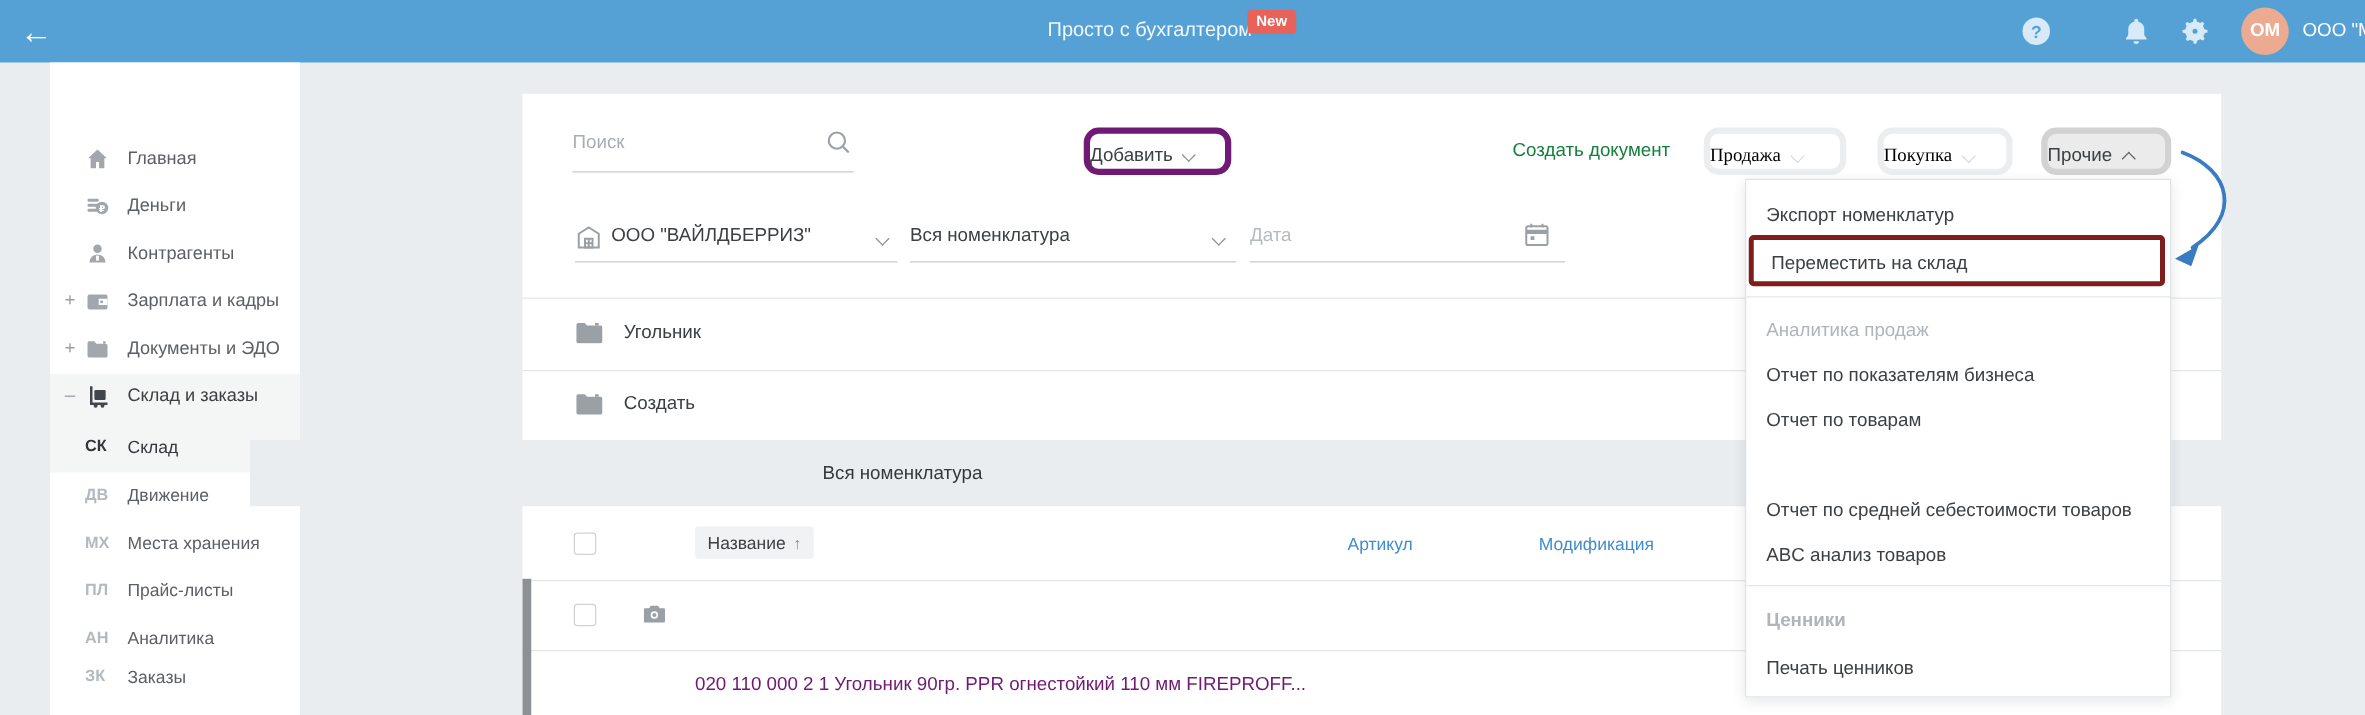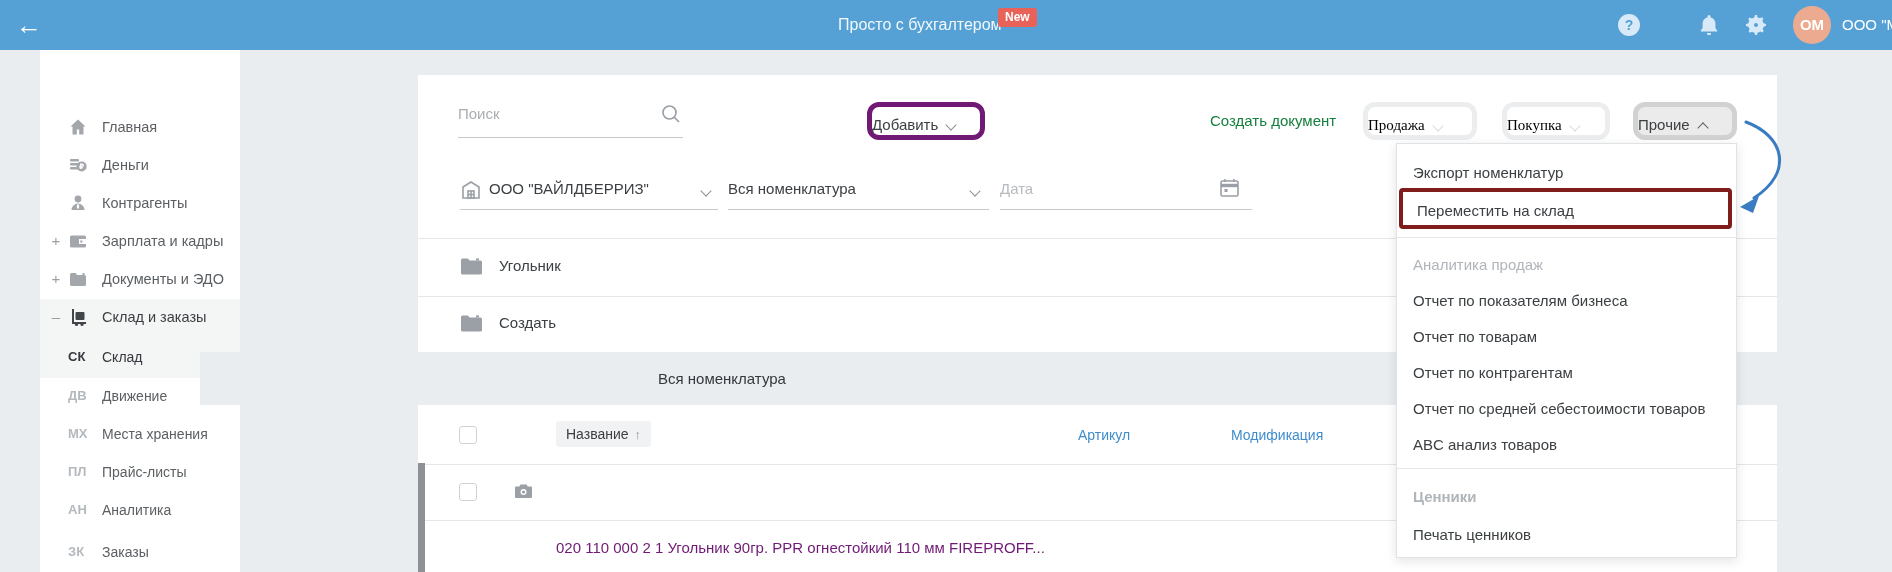--- a/index.html
+++ b/index.html
@@ -197,21 +197,21 @@
     <span class="sub-label">Прайс-листы</span>
   </div>
   <div class="abs nav-row" style="top:365px;">
     <span class="sub-code">МХ</span>
     <span class="sub-label">Места хранения</span>
   </div>
   <div class="abs nav-row" style="top:441px;">
     <span class="sub-code">АН</span>
     <span class="sub-label">Аналитика</span>
   </div>
-  <div class="abs nav-row" style="top:483px;">
+  <div class="abs nav-row" style="top:472px;">
     <span class="sub-code">ЗК</span>
     <span class="sub-label">Заказы</span>
   </div>
 
 </div>
 
 <div class="abs card card-top">
 
   <div class="abs search-ph" style="left:40px;top:30px;">Поиск</div>
   <span class="abs" style="left:242px;top:28px;">
@@ -317,21 +317,20 @@
 
 <div class="abs scrollbar"></div>
 
 <div class="abs dropdown">
   <div class="dd-item" style="top:14px;">Экспорт номенклатур</div>
   <div class="dd-focus">Переместить на склад</div>
   <div class="dd-div" style="top:93px;"></div>
   <div class="dd-header" style="top:106px;">Аналитика продаж</div>
   <div class="dd-item" style="top:142px;">Отчет по показателям бизнеса</div>
   <div class="dd-item" style="top:178px;">Отчет по товарам</div>
-  <div class="dd-item" style="top:214px;">Отчет по контрагентам</div>
   <div class="dd-item" style="top:250px;">Отчет по средней себестоимости товаров</div>
   <div class="dd-item" style="top:286px;">ABC анализ товаров</div>
   <div class="dd-div" style="top:324px;"></div>
   <div class="dd-header" style="top:338px;font-weight:bold;">Ценники</div>
   <div class="dd-item" style="top:376px;">Печать ценников</div>
 </div>
 
 <div class="abs annot-arrow">
   <svg width="95" height="110" viewBox="0 0 95 110" fill="none">
     <path d="M34 12 C 72 26, 82 62, 42 88" stroke="#3a7cc2" stroke-width="3" stroke-linecap="round"></path>

